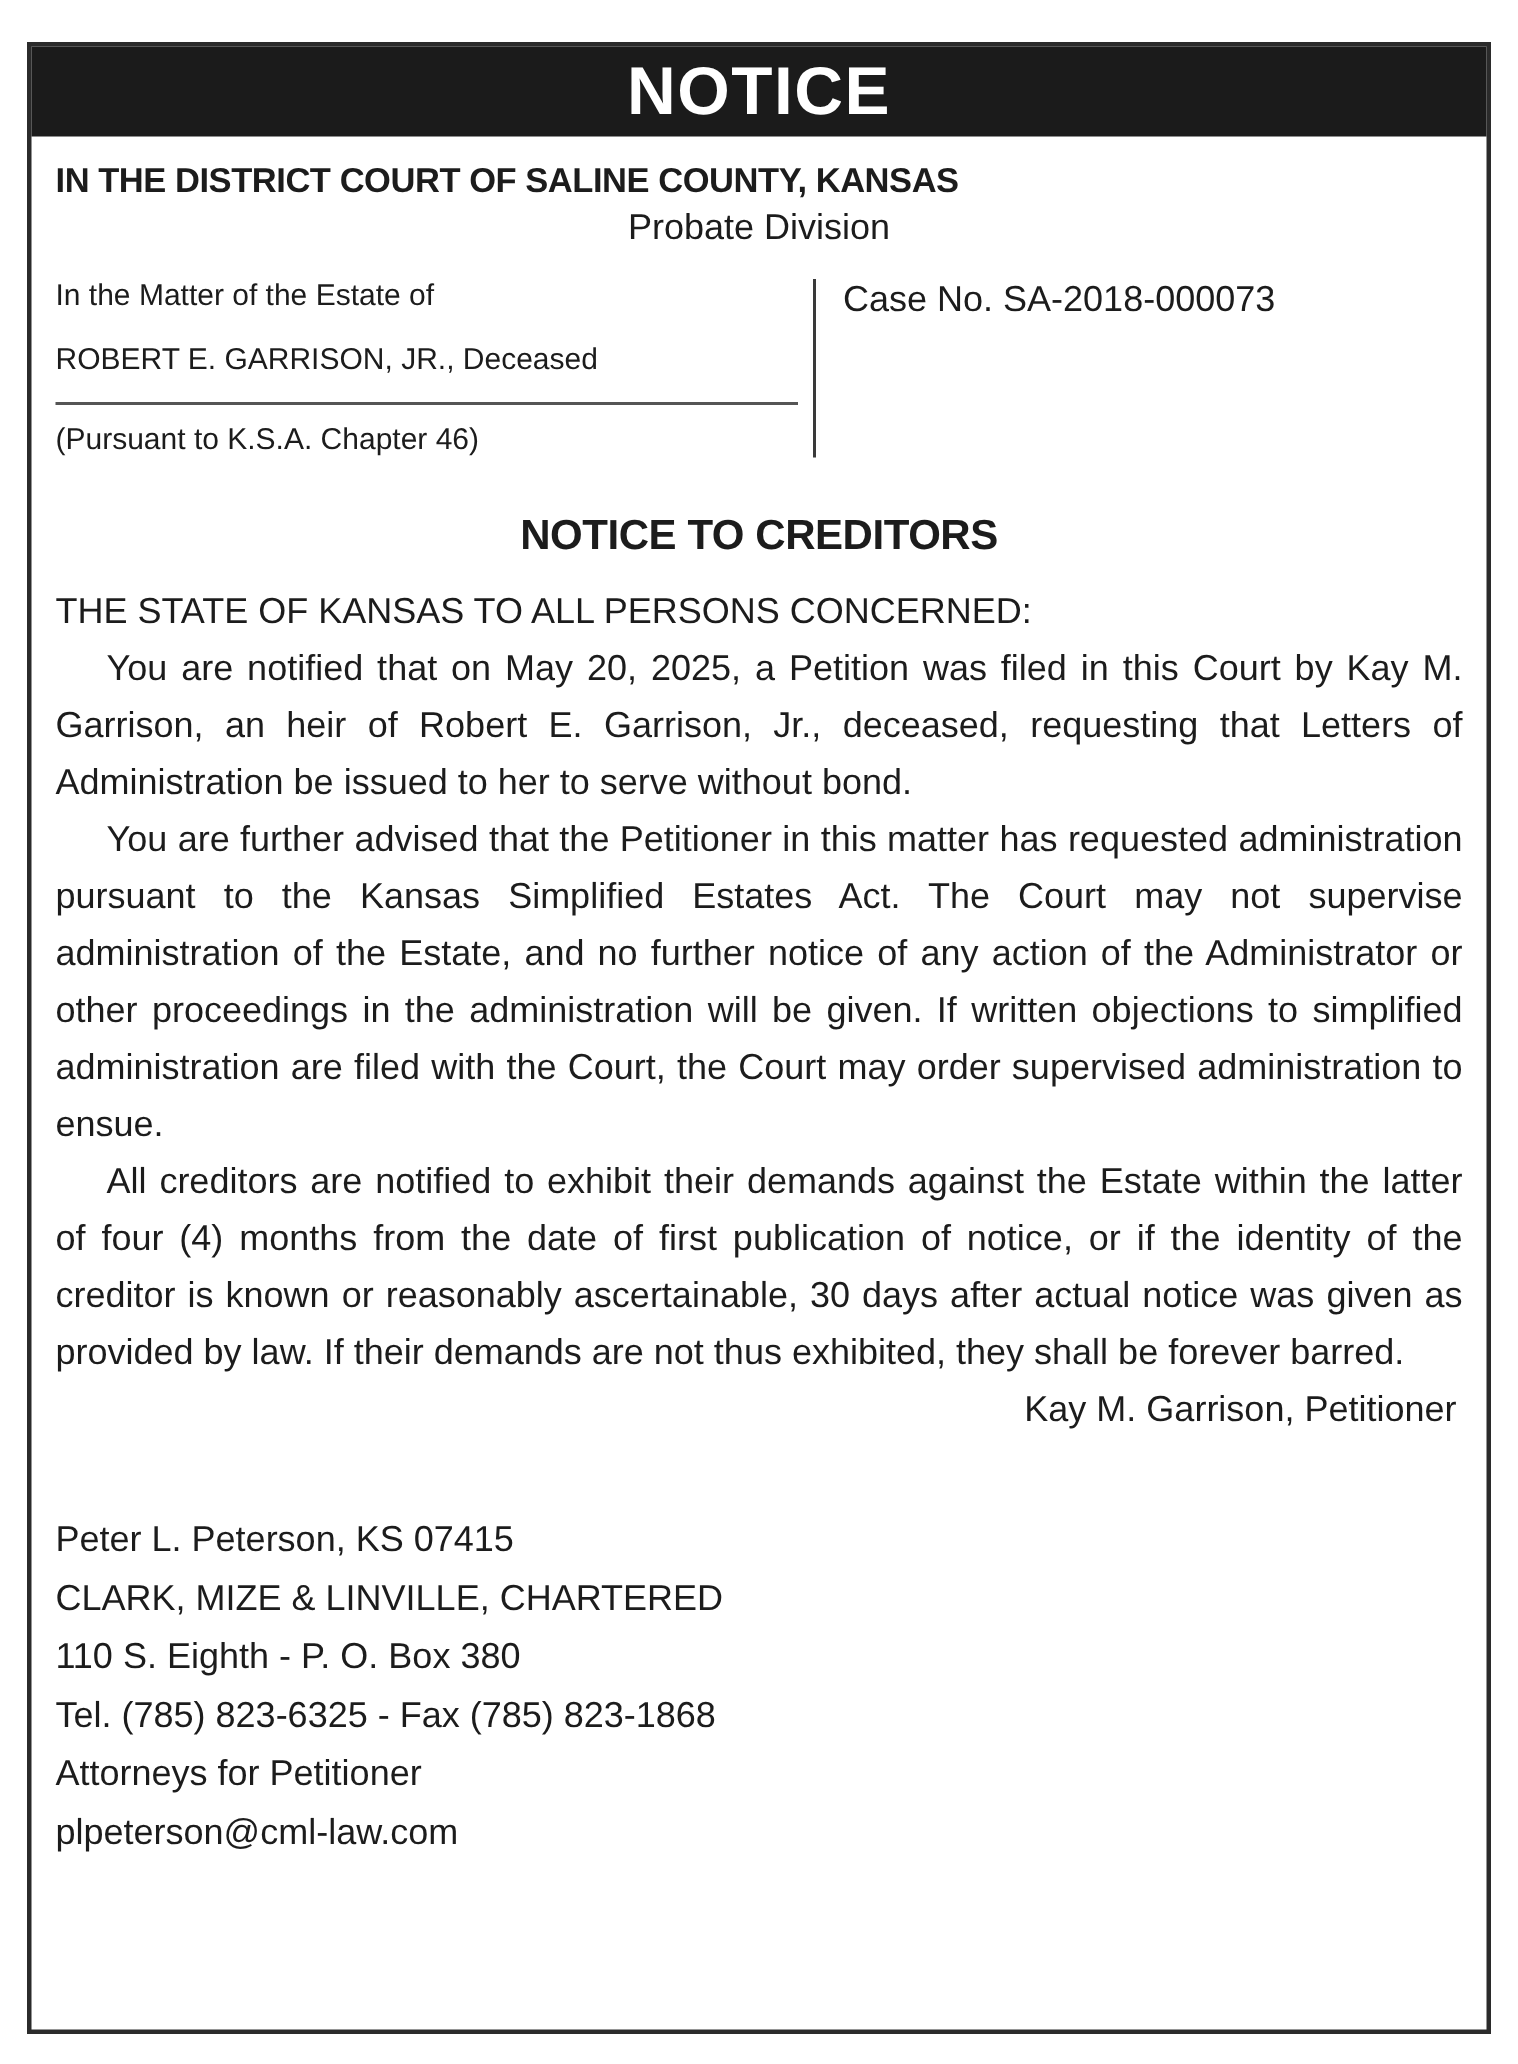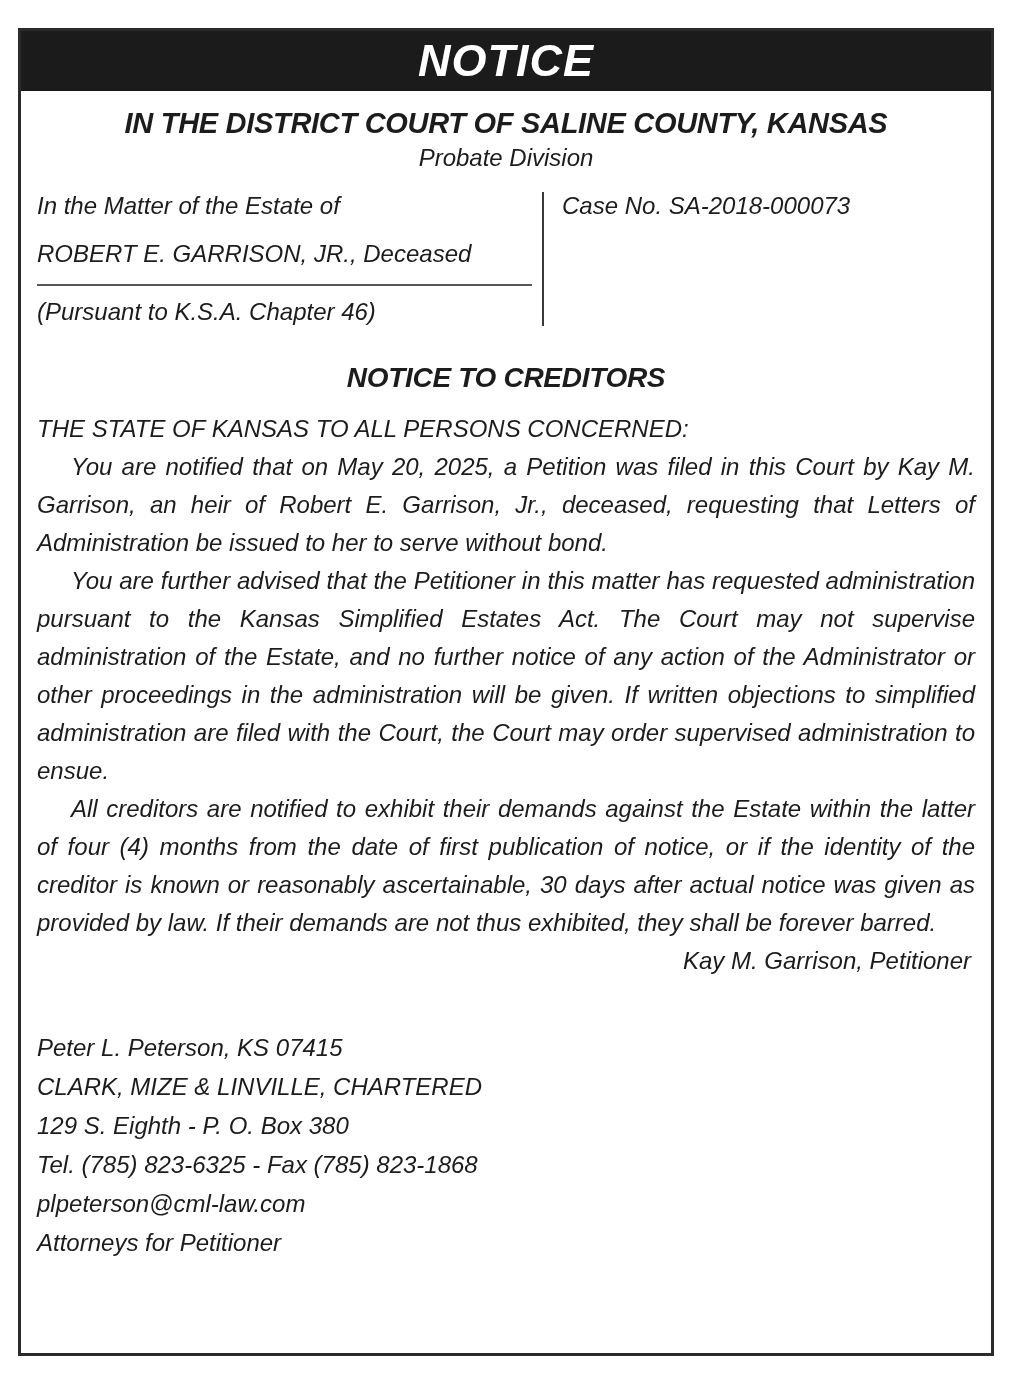--- a/index.html
+++ b/index.html
@@ -1,15 +1,15 @@
 <!DOCTYPE html>
 <html><head>
 <meta charset="utf-8">
 <style>
-  * { box-sizing: border-box; font-style: italic; }
+  * { box-sizing: border-box; }
   html, body {
     margin: 0;
     padding: 0;
     background: #ffffff;
     width: 1012px;
     font-family: "Liberation Sans", sans-serif;
     color: #1c1c1c;
   }
   .page {
     position: relative;
@@ -40,38 +40,38 @@
   }
   .content {
     padding: 0 16px 20px 16px;
   }
   .pub-line {
     text-align: center;
     font-size: 24px;
     margin-top: 22px;
   }
   .court-title {
-    text-align: center;
-    font-size: 29px;
+    text-align: left;
+    font-size: 23px;
     font-weight: 700;
     margin-top: 16px;
     letter-spacing: -0.3px;
   }
   .division {
     text-align: center;
     font-size: 24px;
     margin-top: 4px;
   }
   .caption {
     display: flex;
     margin-top: 20px;
   }
   .caption-left {
     width: 505px;
-    font-size: 24px;
+    font-size: 20px;
   }
   .caption-right {
     flex: 1;
     border-left: 2px solid #3a3a3a;
     padding-left: 18px;
     font-size: 24px;
   }
   .caption-line1 { margin: 0 0 20px 0; }
   .caption-line2 { margin: 0; }
   .caption-rule {
@@ -150,21 +150,21 @@
 
       <p class="body-para">You are further advised that the Petitioner in this matter has requested administration pursuant to the Kansas Simplified Estates Act.  The Court may not supervise administration of the Estate, and no further notice of any action of the Administrator or other proceedings in the administration will be given. If written objections to simplified administration are filed with the Court, the Court may order supervised administration to ensue.</p>
 
       <p class="body-para">All creditors are notified to exhibit their demands against the Estate within the latter of four (4) months from the date of first publication of notice, or if the identity of the creditor is known or reasonably ascertainable, 30 days after actual notice was given as provided by law.  If their demands are not thus exhibited, they shall be forever barred.</p>
 
       <p class="signature">Kay M. Garrison, Petitioner</p>
 
       <div class="attorney-block">
         <p class="attorney-line">Peter L. Peterson, KS 07415</p>
         <p class="attorney-line">CLARK, MIZE &amp; LINVILLE, CHARTERED</p>
-        <p class="attorney-line">129 S. Eighth - P. O. Box 380</p>
+        <p class="attorney-line">110 S. Eighth - P. O. Box 380</p>
         <p class="attorney-line">Tel. (785) 823-6325 - Fax (785) 823-1868</p>
+        <p class="attorney-line">Attorneys for Petitioner</p>
         <p class="attorney-line">plpeterson@cml-law.com</p>
-        <p class="attorney-line">Attorneys for Petitioner</p>
       </div>
 
     </div>
   </div>
 </div>
 
 </body></html>

